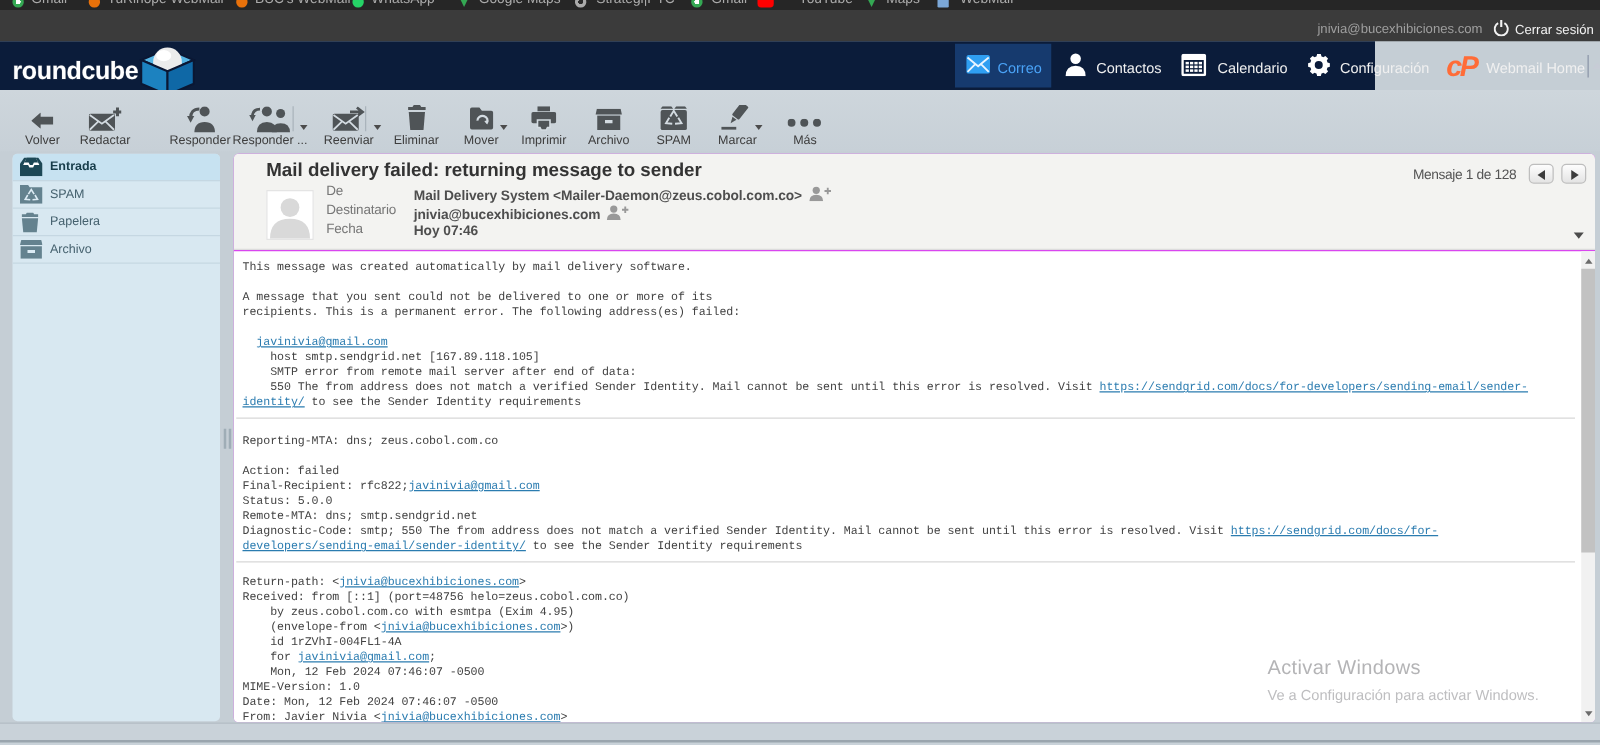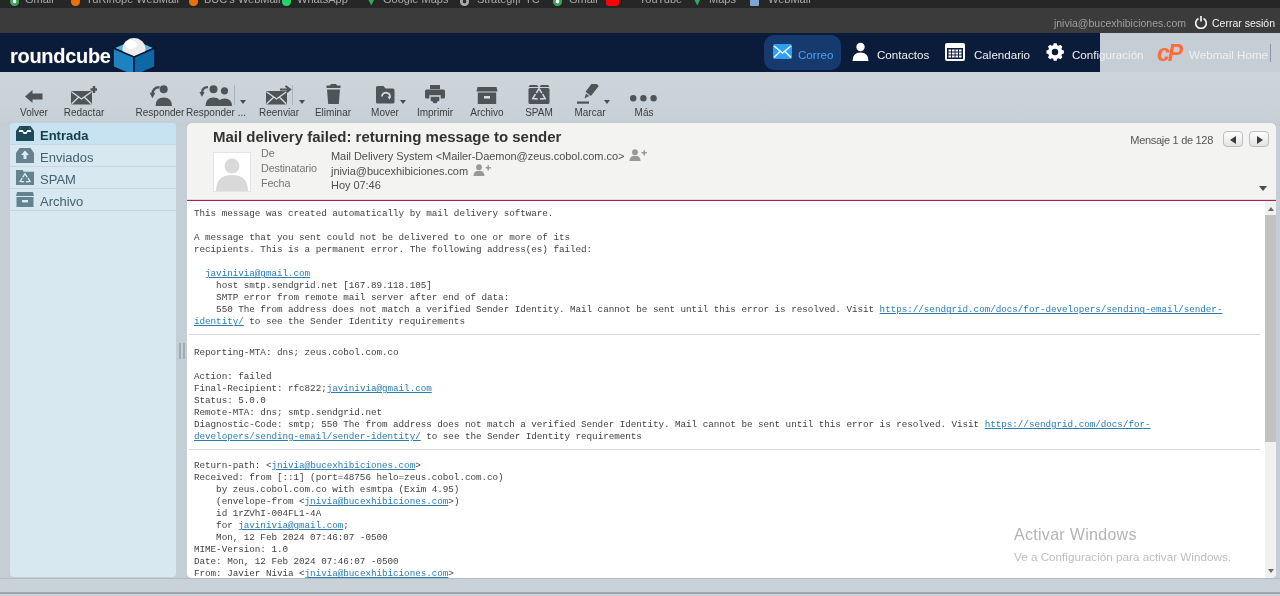--- a/index.html
+++ b/index.html
@@ -10,39 +10,39 @@
 #bkbar { left:0; top:0; width:1280px; height:8px; background:#262626; overflow:hidden; }
 .bm { position:absolute; top:-10px; height:18px; color:#ababab; font-size:11px; line-height:18px; white-space:nowrap; }
 .bmic { position:absolute; top:-3px; width:8.5px; height:8.5px; border-radius:2px; }
 
 #acbar { left:0; top:8px; width:1280px; height:25px; background:#3b3b3b; }
 #acbar .lft { position:absolute; left:16px; top:9px; font-size:11px; color:#c2c2c2;margin-top:34px; }
 #acbar .usr { position:absolute; right:94px; top:9px; font-size:10.5px; color:#9f9f9f; }
 #acbar .out { position:absolute; right:5px; top:8px; font-size:10.5px; color:#f2f2f2; }
 
 #navbar { left:0; top:33px; width:1100px; height:39px; background:#0b1c3a; }
-.navitem { position:absolute; top:0; height:39px; color:#f0f0f0; font-size:11.6px;border-radius:10px; }
+.navitem { position:absolute; top:0; height:39px; color:#f0f0f0; font-size:11.6px; }
 .navitem span { position:absolute; top:15px; white-space:nowrap; }
 #logo { position:absolute; left:9px; top:3px; }
 
 #toolbar { left:0; top:72px; width:1280px; height:49px; background:linear-gradient(#ced6dc,#c7d0d7); }
 .tb { position:absolute; text-align:center; color:#3d3d3d; font-size:10px; }
 .tb .lbl { position:absolute; top:23px; left:0; right:0; }
 
 #sidebar { left:10px; top:123px; width:166px; height:454px; background:#d8e8f1; border-radius:4px; overflow:hidden; }
-.frow { position:relative; height:22.1px; border-bottom:1px solid #c5d7e2; color:#45616e; font-size:13px; }
+.frow { position:relative; height:22.1px; border-bottom:1px solid #c5d7e2; color:#45616e; font-size:10px; }
 .frow .fl { position:absolute; left:30px; top:5px; }
 .frow.sel { background:#c7e2f1; color:#173c4a; font-weight:bold; }
 .frow .fic { position:absolute; left:6px; top:3px; }
 
-#content { left:187px; top:123px; width:1089px; height:455px; background:#be185d; border-radius:4px 4px 4px 4px; overflow:hidden; }
+#content { left:187px; top:123px; width:1089px; height:455px; background:#d946ef; border-radius:4px 4px 4px 4px; overflow:hidden; }
 #msghead { position:absolute; left:0; top:0; width:1089px; height:77px; background:#f3f3f1; border-bottom:1px solid #dcdcdc; }
 #msghead h2 { position:absolute; left:26px; top:5px; font-size:15px; color:#333; letter-spacing:0; }
 .hl { position:absolute; left:74px; color:#767676; font-size:10.8px; letter-spacing:-0.15px; }
-.padd { margin-left:5px; vertical-align:-1px; } .hv { position:absolute; left:144px; color:#4e4e4e; font-size:11px; font-weight:normal; white-space:nowrap; letter-spacing:-0.05px; }
+.padd { margin-left:5px; vertical-align:-1px; } .hv { position:absolute; left:144px; color:#4e4e4e; font-size:11px; font-weight:bold; white-space:nowrap; letter-spacing:-0.05px; }
 #photo { position:absolute; left:26px; top:29px; width:38px; height:40px; background:#fff; border:1px solid #e4e4e4; }
 #pagenav { position:absolute; right:63px; top:10.5px; font-size:11px; letter-spacing:-0.3px; color:#555; }
 .nbtn { position:absolute; top:8px; width:20px; height:16px; border:1px solid #bebebe; border-radius:4px; background:linear-gradient(#fdfdfd,#e4e4e4); }
 
 #msgbody { position:absolute; left:0; top:78px; width:1089px; height:377px; background:#fff; }
 pre { font-family:Liberation Mono, monospace; font-size:9.3px; letter-spacing:-0.05px; line-height:12.05px; color:#424242; position:absolute; left:7px; white-space:pre; }
 pre a, .lnk { color:#2b7cb0; text-decoration:underline; }
 .hr { position:absolute; left:2px; width:1071px; height:1px; background:#d8d8d8; }
 
 #sb { position:absolute; right:0px; top:0px; width:11px; height:377px; background:#f1f1f1; }
@@ -223,35 +223,35 @@
   <div class="frow sel">
       <svg class="fic" width="18" height="15" viewBox="0 0 18 15">
         <path fill="#1d4856" d="M3.5 0 h11 L18 5 v10 H0 V5 Z"></path>
         <path fill="#ffffff" d="M5 0 h8 l2.5 5 h-4 l-1 2 h-3 l-1 -2 h-4 Z" transform="translate(0,1)"></path>
         <path fill="#1d4856" d="M5.5 0 h7 l2 4 h-3.4 l-1 2 h-2.2 l-1 -2 h-3.4 Z"></path>
       </svg>
       <span class="fl">Entrada</span>
     </div>
   <div class="frow">
       <svg class="fic" width="18" height="15" viewBox="0 0 18 15">
-        <path fill="#64828f" d="M3.5 0 h11 L18 5 v10 H0 V5 Z"></path>
-        <path fill="#dcebf4" d="M9 2.5 l4 4.5 h-2.5 v4 h-3 v-4 H5 Z"></path>
-      </svg>
-      <span class="fl">Enviados</span>
-    </div>
-  <div class="frow">
-      <svg class="fic" width="18" height="15" viewBox="0 0 18 15">
         <path fill="#64828f" d="M1 0 h5.5 l1.2 1.8 H18 V15 H0 V0 Z"></path>
         <g stroke="#dcebf4" stroke-width="1.3" fill="none">
           <path d="M6.7 7.3 l2.3 -3.6 l2.3 3.6"></path>
           <path d="M12 8 l2 3.5 l-4 0.3"></path>
           <path d="M6.2 8 l-2 3.5 l4 0.3"></path>
         </g>
       </svg>
       <span class="fl">SPAM</span>
+    </div>
+  <div class="frow">
+      <svg class="fic" width="16" height="16" viewBox="0 0 16 16">
+        <path fill="#64828f" d="M5.5 0 h5 l0.8 1.3 h3.2 v2.2 h-13 v-2.2 h3.2 Z"></path>
+        <path fill="#64828f" d="M1.5 4.5 h13 l-1.1 11.5 h-10.8 Z"></path>
+      </svg>
+      <span class="fl">Papelera</span>
     </div>
   <div class="frow">
       <svg class="fic" width="18" height="15" viewBox="0 0 18 15">
         <path fill="#64828f" d="M1 0 h16 l1 4 H0 Z"></path>
         <rect x="0.5" y="5" width="17" height="10" fill="#64828f"></rect>
         <rect x="6" y="8" width="6" height="2.4" fill="#dcebf4"></rect>
       </svg>
       <span class="fl">Archivo</span>
     </div>
 </div>

